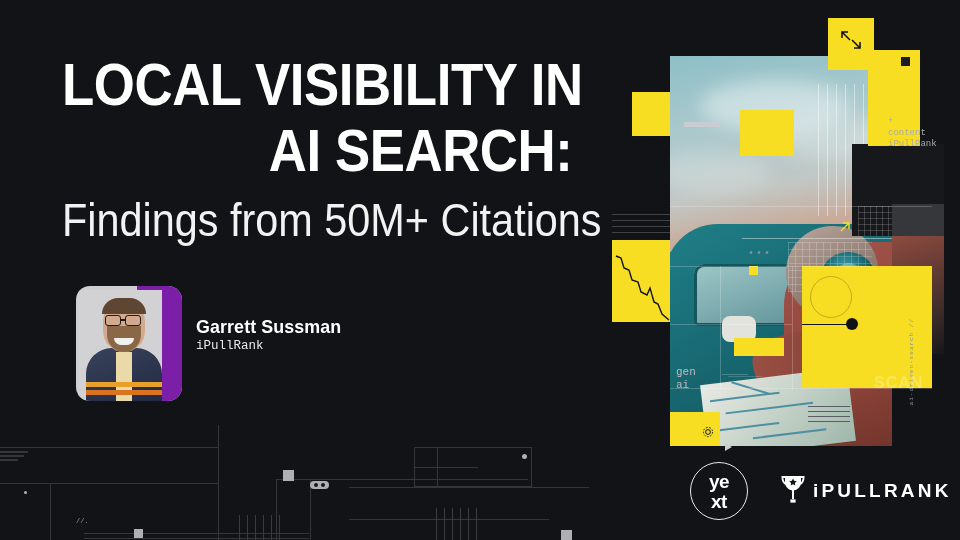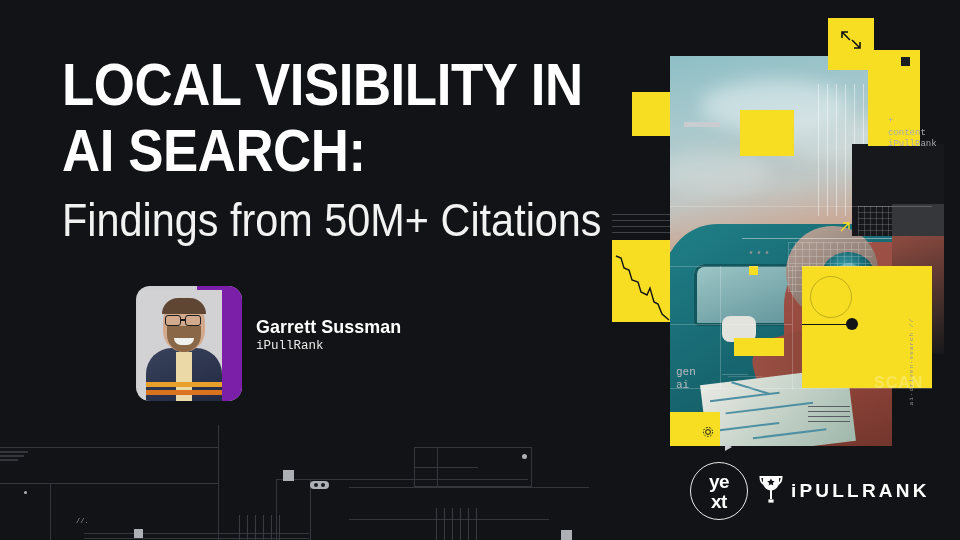--- a/index.html
+++ b/index.html
@@ -13,21 +13,21 @@
   .slide { position:absolute; inset:0; overflow:hidden; }
 
   
   .blueprint { position:absolute; left:0; bottom:0; width:620px; height:115px; opacity:.85; }
   .bp { position:absolute; background:#3a3d42; }
   .bp-box { position:absolute; border:1px solid #3a3d42; }
   .bp-sq { position:absolute; background:#c9ccd1; }
   .bp-dot { position:absolute; background:#c9ccd1; border-radius:50%; }
 
   
-  .title-wrap { position:absolute; left:62px; top:52px; width:580px; }
+  .title-wrap { position:absolute; left:62px; top:52px; width:580px;text-align:right; }
   .t-line {
     font-family:"Liberation Sans Narrow","Liberation Sans",sans-serif;
     font-weight:bold;
     font-size:60px;
     line-height:66px;
     letter-spacing:-0.5px;
     color:#ffffff;
     transform:scaleX(.88);
     transform-origin:left center;
     white-space:nowrap;
@@ -70,21 +70,21 @@
   .sp-role {
     font-family:"Liberation Mono","DejaVu Sans Mono",monospace;
     font-size:12.5px; line-height:16px; color:#f3cf2e; margin-top:4px; white-space:pre-line;
   }
   .sp-org {
     font-family:"Liberation Mono","DejaVu Sans Mono",monospace;
     font-size:12.5px; line-height:16px; color:#e8e8e8;
   }
 
   
-  .logos { position:absolute; left:690px; top:462px; display:flex; align-items:center; gap:10px; }
+  .logos { position:absolute; left:690px; top:462px; display:flex; align-items:center; gap:32px; }
   .yext-logo {
     width:58px; height:58px; border-radius:50%;
     border:1.6px solid #e9e9e9;
     display:flex; flex-direction:column; align-items:center; justify-content:center;
     line-height:1;
   }
   .yext-l1, .yext-l2 {
     font-family:"Liberation Sans Narrow","Liberation Sans",sans-serif;
     font-weight:bold; font-size:19px; color:#fff; letter-spacing:-.5px;
   }
@@ -219,21 +219,21 @@
 
   <div class="title-wrap">
     <div class="t-line">LOCAL VISIBILITY IN</div>
     <div class="t-line">AI SEARCH:</div>
     <div class="subtitle">Findings from 50M+ Citations</div>
   </div>
 
   <div class="speakers">
 
 
-    <div class="speaker" style="margin-left:60px;padding-left:28px;">
+    <div class="speaker" style="padding-left:28px;">
       <div class="headshot second">
         <div class="hs-accent purple"></div>
         <div class="hs-photo">
           <div class="face" style="left:2px;top:4px;width:84px;height:110px;background:#d2d2d4;"></div>
           <div class="face" style="left:10px;top:62px;width:76px;height:54px;background:linear-gradient(160deg,#39425c,#222a42);border-radius:26px 26px 0 0;"></div>
           <div class="face" style="left:40px;top:66px;width:16px;height:50px;background:#ebd9a8;"></div>
           <div class="face" style="left:10px;top:96px;width:76px;height:5px;background:#e8a02a;"></div>
           <div class="face" style="left:10px;top:104px;width:76px;height:5px;background:#d9731f;"></div>
           <div class="face" style="left:27px;top:16px;width:42px;height:50px;border-radius:20px 20px 22px 22px;background:#d2a98c;"></div>
           <div class="face" style="left:26px;top:12px;width:44px;height:16px;border-radius:22px 22px 0 0;background:#5e4632;"></div>

